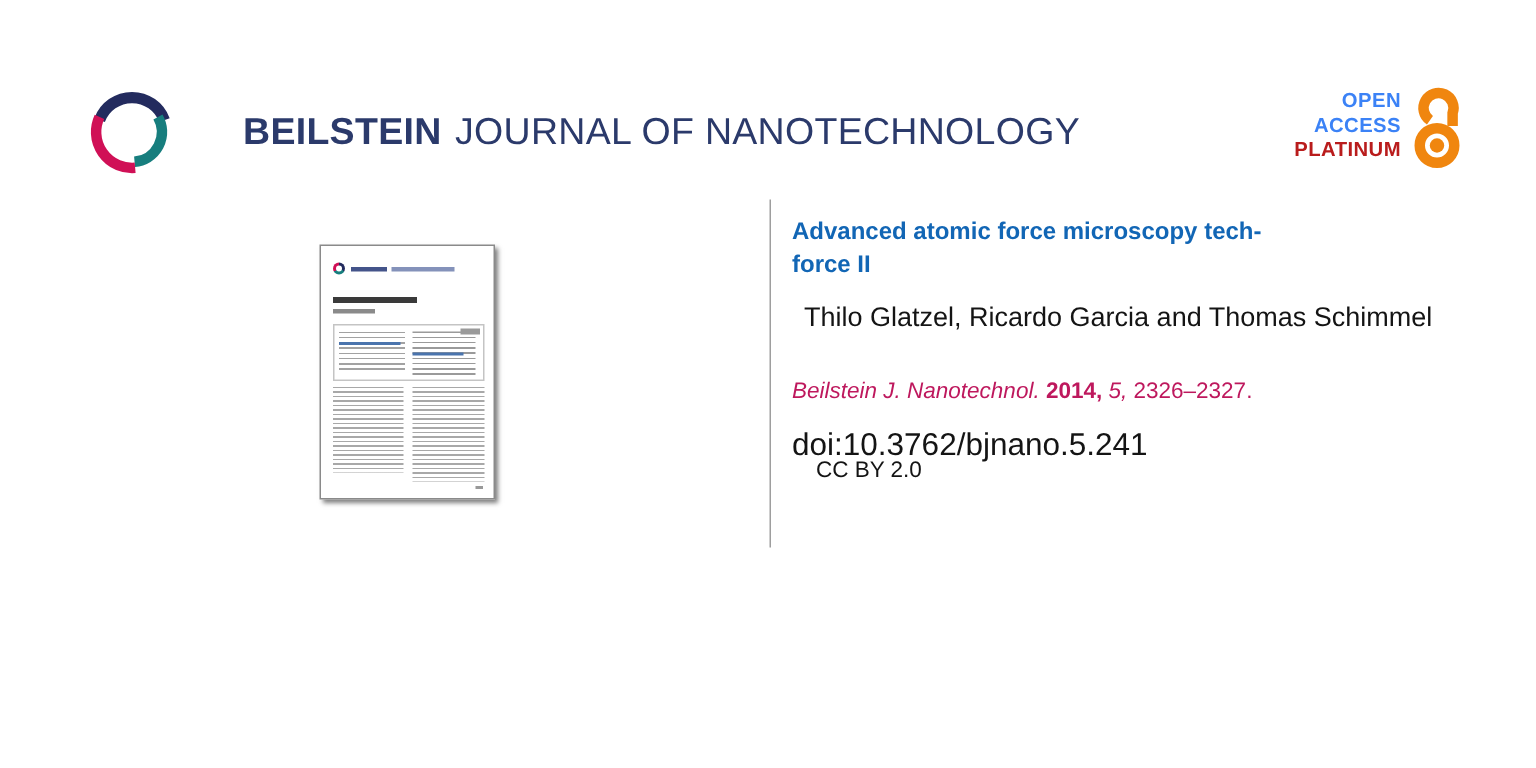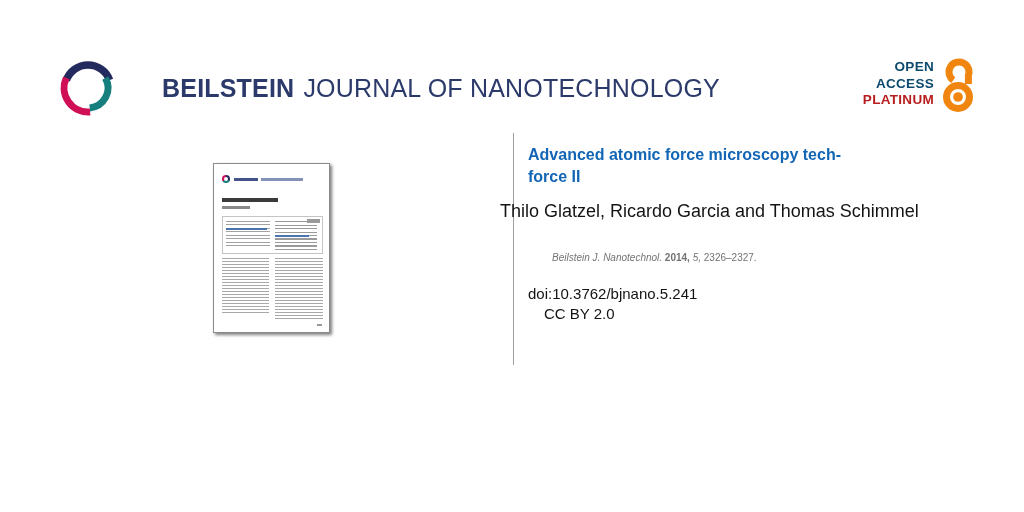--- a/index.html
+++ b/index.html
@@ -38,21 +38,21 @@
     display: flex; align-items: center;
   }
   .oa-text {
     width: 76px;
     text-align: right;
     font-size: 13.5px;
     font-weight: 700;
     line-height: 16.5px;
     letter-spacing: 0.3px;
   }
-  .oa-text .orange { color: #0c4a6e; }
+  .oa-text .orange { color: #3b82f6; }
   .oa-text .gray   { color: #b91c1c; }
   .oa-lock { width: 40px; height: 56px; margin-left: 4px; }
 
   
   .thumb {
     position: absolute;
     left: 213px; top: 163px;
     width: 115px; height: 168px;
     background: #ffffff;
     border: 1px solid #8a8a8a;
@@ -108,34 +108,34 @@
   
   .article-title {
     position: absolute;
     left: 528px; top: 144px; width: 460px;
     font-size: 16px; font-weight: 700;
     line-height: 21.5px;
     color: #1266b5;
   }
   .article-authors {
     position: absolute;
-    left: 500px; top: 201px; width: 460px;
+    left: 536px; top: 201px; width: 460px;
     font-size: 18px; color: #141414;
   }
   .article-citation {
     position: absolute;
-    left: 552px; top: 252px; width: 460px;
-    font-size: 10px; color: #737373;
+    left: 528px; top: 252px; width: 460px;
+    font-size: 15px; color: #be185d;
   }
   .article-citation .it { font-style: italic; }
   .article-citation .bd { font-weight: 700; }
   .article-doi {
     position: absolute;
     left: 528px; top: 285px; width: 460px;
-    font-size: 15px; color: #141414;
+    font-size: 21px; color: #141414;
   }
   .article-license {
     position: absolute;
     left: 528px; top: 305px; width: 460px;
     font-size: 15px; color: #141414; margin-left: 16px;
   }
 </style>
 </head>
 <body>
 

